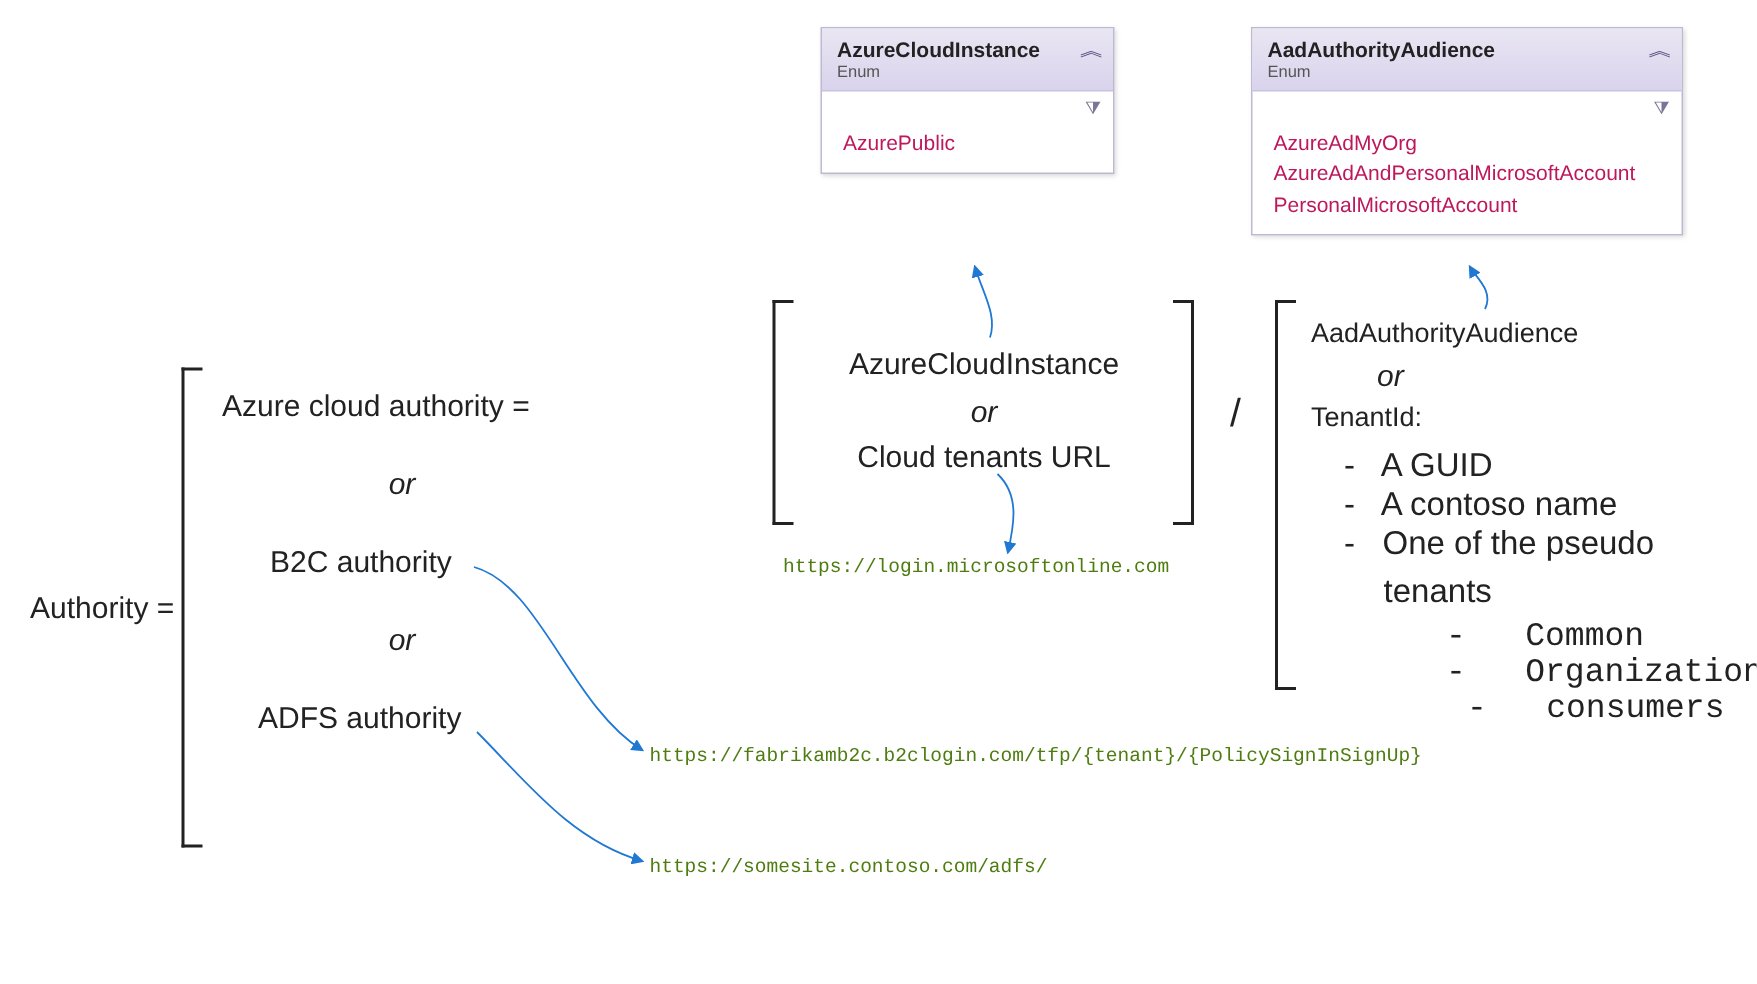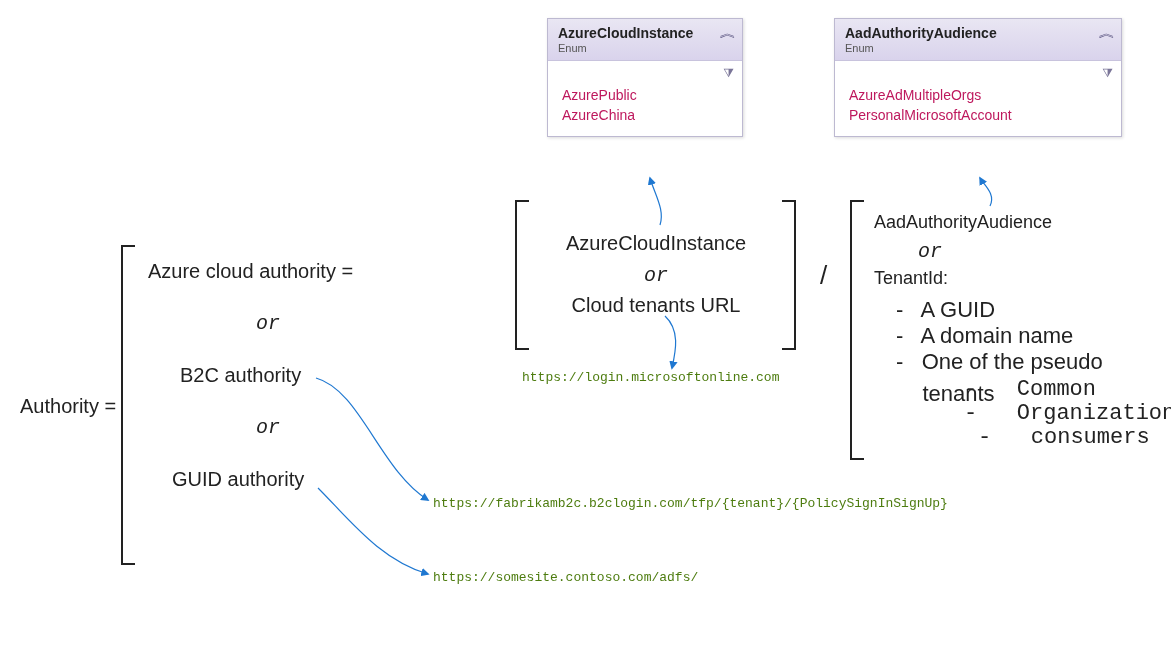--- a/index.html
+++ b/index.html
@@ -42,24 +42,24 @@
   .bracket-l, .bracket-r {
     border: 2px solid #222;
     position: absolute;
   }
   .bracket-l { border-right: none; }
   .bracket-r { border-left: none; }
 
   
   .txt { font-size: 20px; color: #222; line-height: 1.35; }
   .txt.sm { font-size: 18px; }
-  .ital { font-style: italic; font-family: Liberation Mono, monospace; }
+  .ital { font-style: italic; }
   .center { text-align: center; }
   .mono { font-family: Consolas, "Courier New", monospace; font-size: 13px; color: #4d7c0f; }
-  .mono-k { font-family: Consolas, "Courier New", monospace; font-size: 16px; color: #222; }
+  .mono-k { font-family: Consolas, "Courier New", monospace; font-size: 16px; color: #222; margin-top: 35px; }
   .dash-li { padding-left: 1.2em; text-indent: -1.2em; font-size: 22px; line-height: 1.45; }
   .dash-li::before { content: "-   "; white-space: pre; }
   .dash-li.sub { margin-left: 34px; }
   .slash { font-size: 26px; color: #222; }
 
   
   svg.arrows { position: absolute; left: 0; top: 0; width: 1171px; height: 656px; pointer-events: none; }
   .arrow-path { fill: none; stroke: #1f78d1; stroke-width: 1.2; }
 </style>
 </head>
@@ -69,68 +69,68 @@
   <div class="enum-header">
     <div class="enum-title">AzureCloudInstance</div>
     <div class="enum-sub">Enum</div>
     <span class="chev">︽</span>
   </div>
   <div class="filter-row">
     <span class="filter-icon">⧩</span>
   </div>
   <div class="enum-body">
     <div class="enum-item">AzurePublic</div>
-    <div class="enum-item">AzureChina</div>
   </div>
 </div>
 
 <div class="enum-box abs" style="left:834px; top:18px; width:288px;">
   <div class="enum-header">
     <div class="enum-title">AadAuthorityAudience</div>
     <div class="enum-sub">Enum</div>
     <span class="chev">︽</span>
   </div>
   <div class="filter-row">
     <span class="filter-icon">⧩</span>
   </div>
   <div class="enum-body">
-    <div class="enum-item">AzureAdMultipleOrgs</div>
+    <div class="enum-item">AzureAdMyOrg</div>
+    <div class="enum-item">AzureAdAndPersonalMicrosoftAccount</div>
     <div class="enum-item">PersonalMicrosoftAccount</div>
   </div>
 </div>
 
 <div class="abs txt" style="left:20px; top:393px;">Authority =</div>
 
 <div class="bracket-l abs" style="left:121px; top:245px; width:14px; height:320px;"></div>
 
 <div class="abs txt" style="left:148px; top:258px;">Azure cloud authority =</div>
 <div class="abs txt ital center" style="left:148px; top:310px; width:240px;">or</div>
 <div class="abs txt" style="left:180px; top:362px;">B2C authority</div>
 <div class="abs txt ital center" style="left:148px; top:414px; width:240px;">or</div>
-<div class="abs txt" style="left:172px; top:466px;">GUID authority</div>
+<div class="abs txt" style="left:172px; top:466px;">ADFS authority</div>
 
 <div class="bracket-l abs" style="left:515px; top:200px; width:14px; height:150px;"></div>
 <div class="bracket-r abs" style="left:782px; top:200px; width:14px; height:150px;"></div>
 
 <div class="abs txt center" style="left:530px; top:230px; width:252px;">AzureCloudInstance</div>
 <div class="abs txt ital center" style="left:530px; top:262px; width:252px;">or</div>
 <div class="abs txt center" style="left:530px; top:292px; width:252px;">Cloud tenants URL</div>
 
 <div class="abs mono" style="left:522px; top:370px;">https://login.microsoftonline.com</div>
 
 <div class="abs slash" style="left:820px; top:260px;">/</div>
 
 <div class="bracket-l abs" style="left:850px; top:200px; width:14px; height:260px;"></div>
 
 <div class="abs txt sm" style="left:874px; top:210px;">AadAuthorityAudience</div>
 <div class="abs txt ital" style="left:918px; top:238px;">or</div>
 <div class="abs txt sm" style="left:874px; top:266px;">TenantId:</div>
 
 <div class="abs dash-li" style="left:896px; top:294px;">A GUID</div>
-<div class="abs dash-li" style="left:896px; top:320px;">A domain name</div>
+<div class="abs dash-li" style="left:896px; top:320px;">A contoso name</div>
 <div class="abs dash-li" style="left:896px; top:346px; width:280px;">One of the pseudo tenants</div>
 <div class="abs dash-li sub mono-k" style="left:930px; top:374px;">Common</div>
 <div class="abs dash-li sub mono-k" style="left:930px; top:398px;">Organizations</div>
 <div class="abs dash-li sub mono-k" style="left:944px; top:422px;">consumers</div>
 
 <div class="abs mono" style="left:433px; top:496px;">https://fabrikamb2c.b2clogin.com/tfp/{tenant}/{PolicySignInSignUp}</div>
 <div class="abs mono" style="left:433px; top:570px;">https://somesite.contoso.com/adfs/</div>
 
 <svg class="arrows">
   <defs>

